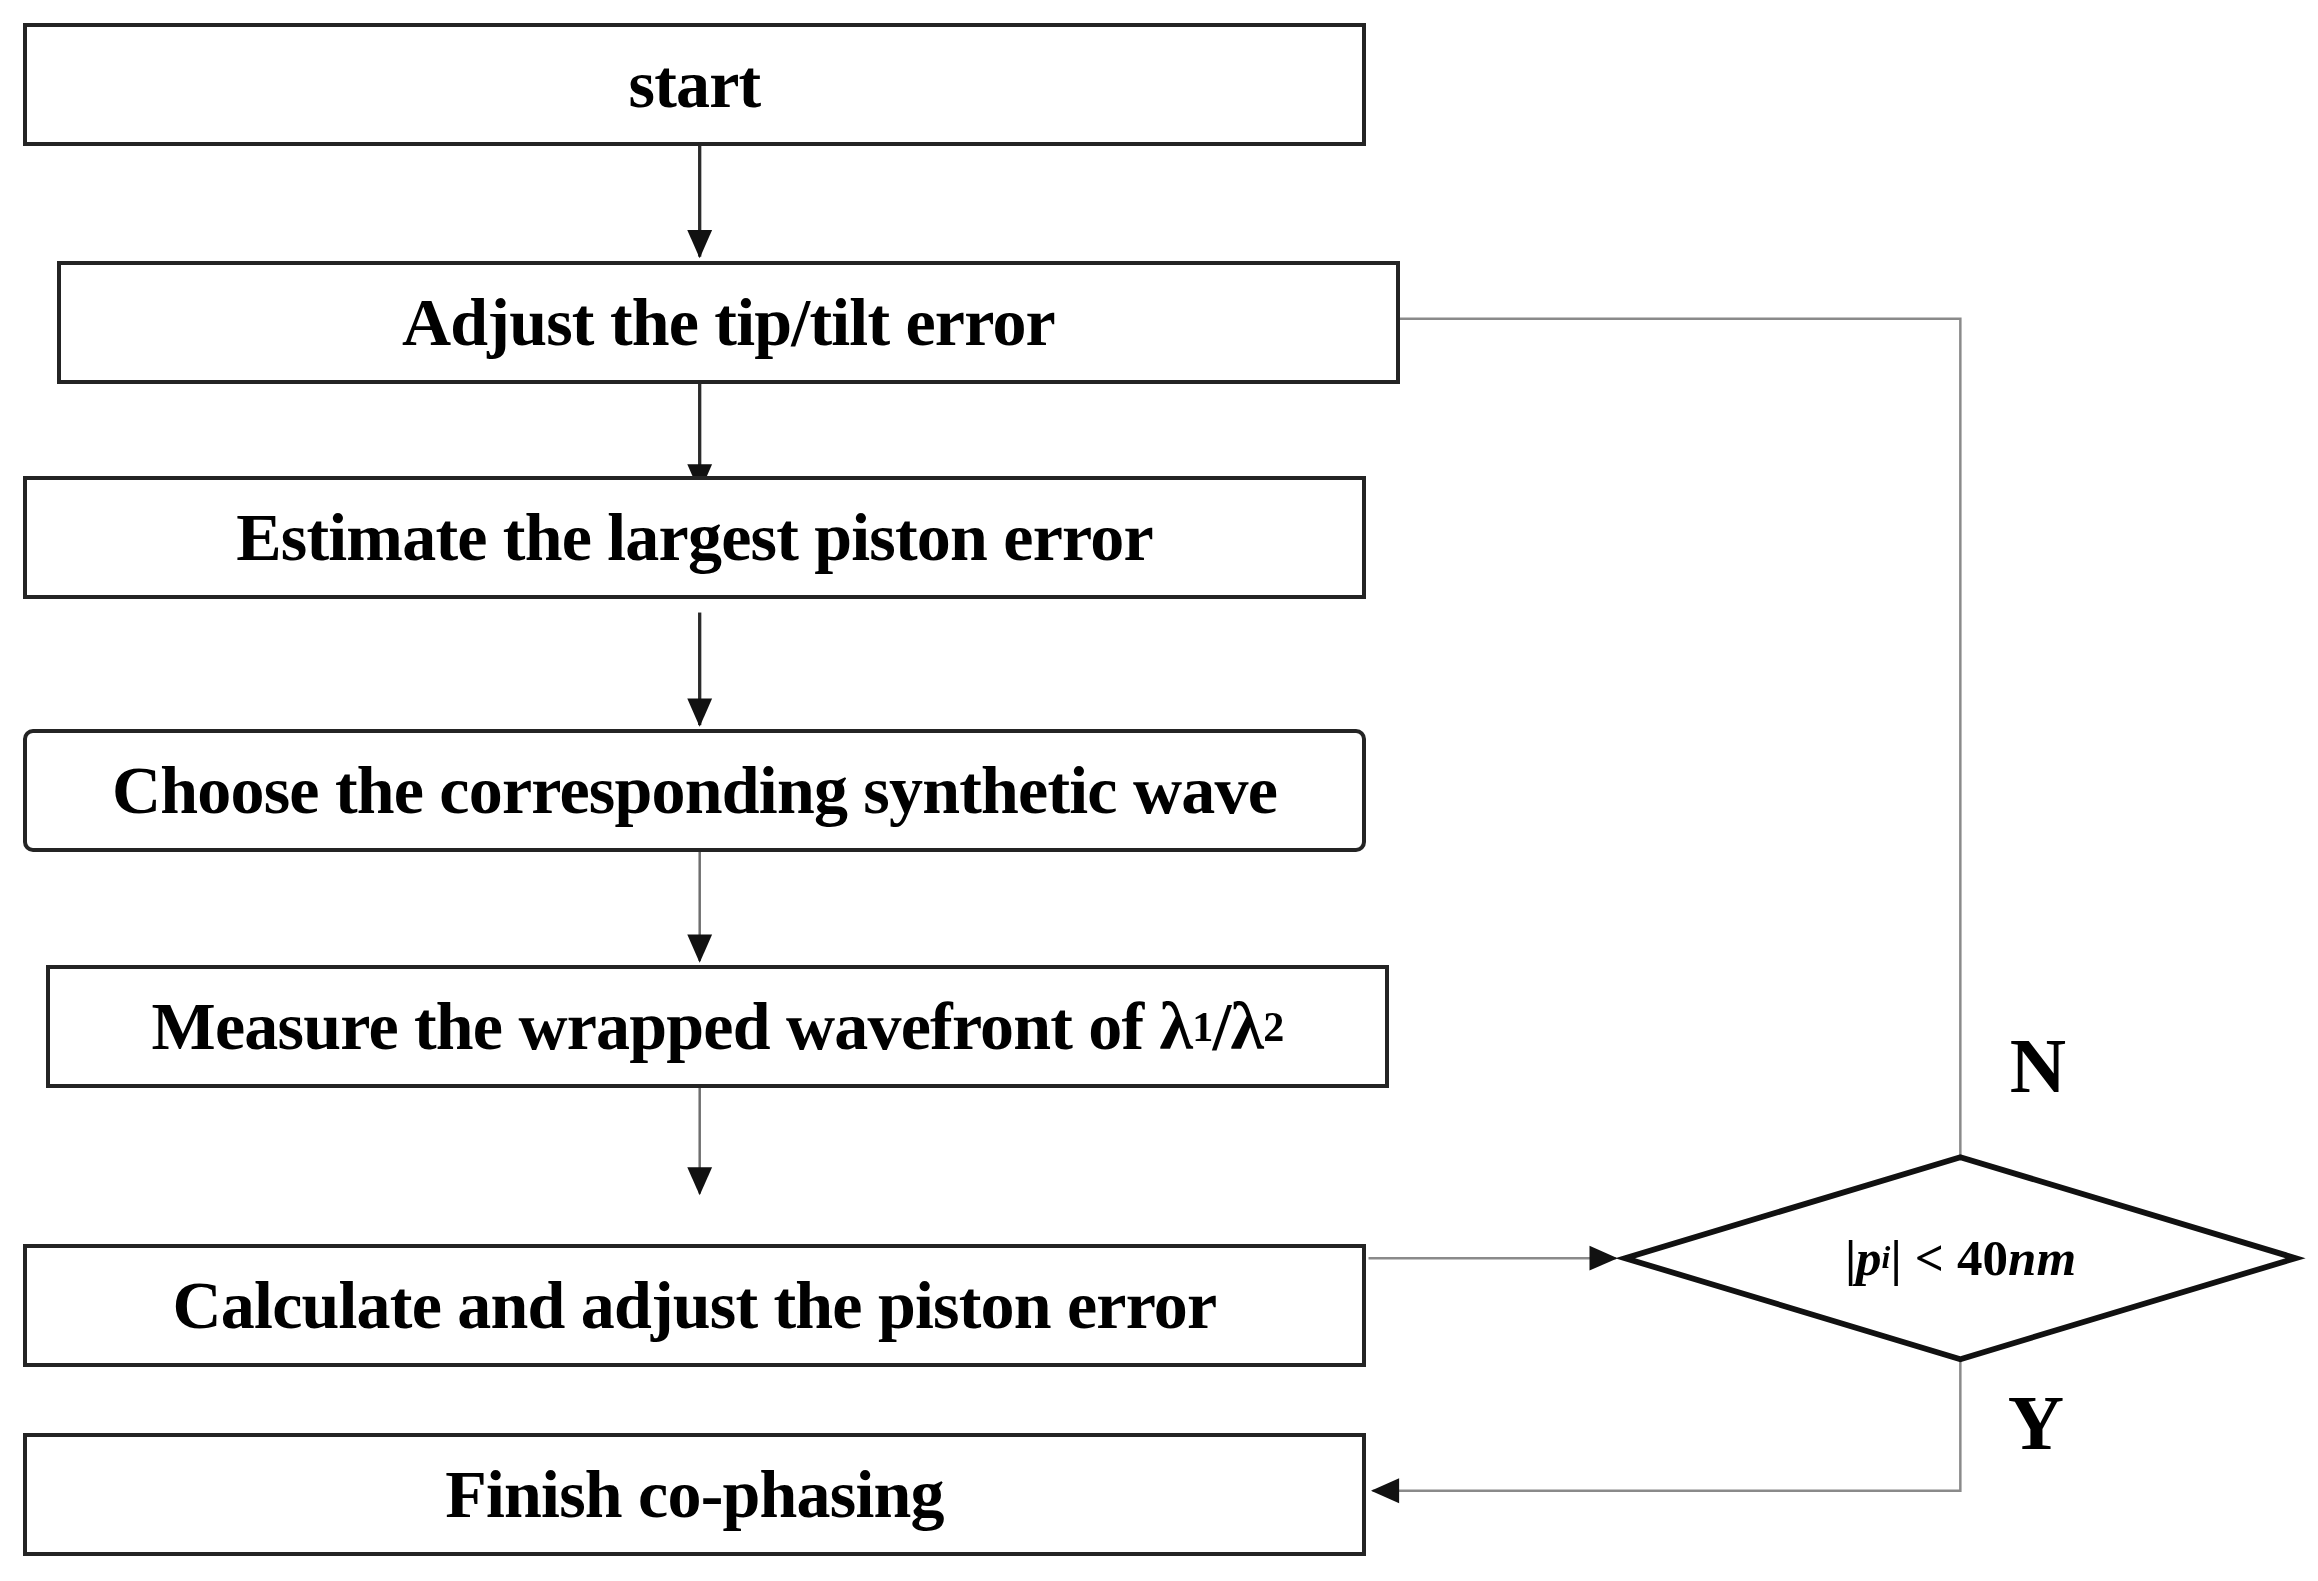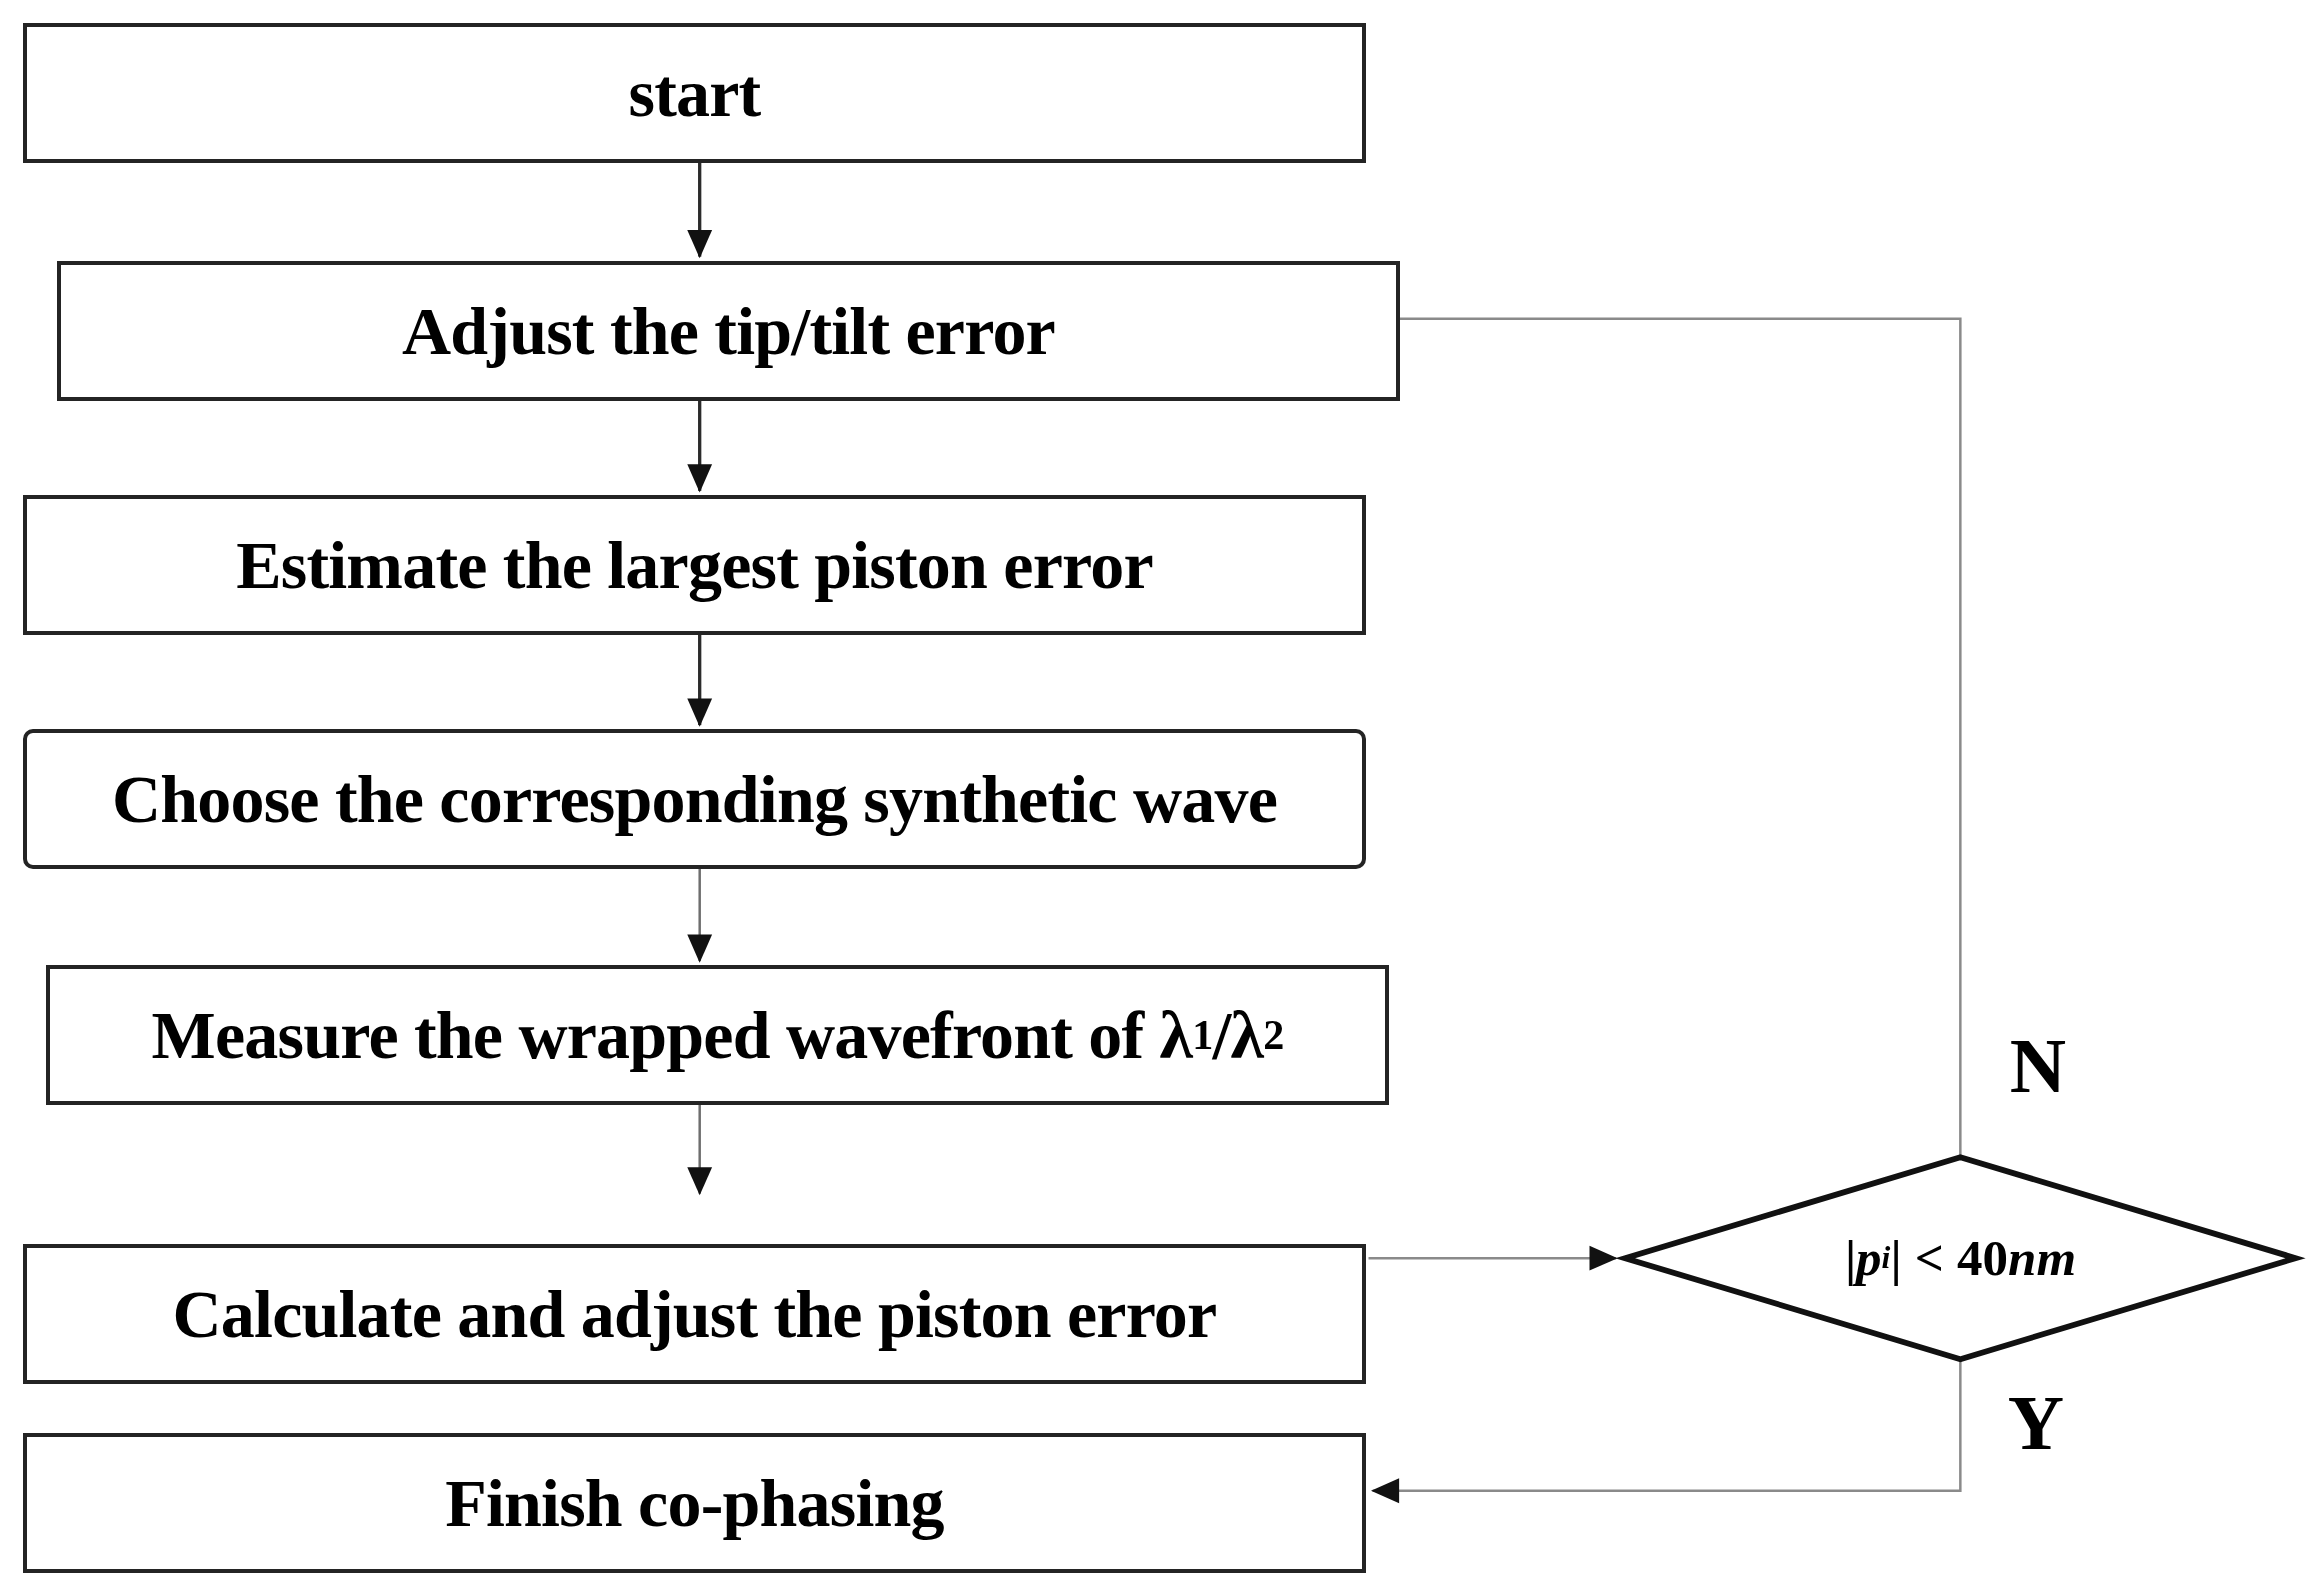--- a/index.html
+++ b/index.html
@@ -20,21 +20,21 @@
     position: absolute;
     left: 0;
     top: 0;
     width: 2319px;
     height: 1581px;
   }
   .node {
     position: absolute;
     left: 23px;
     width: 1343px;
-    height: 140px;
+    height: 123px;
     background: #ffffff;
     border: 4.1px solid #242424;
     box-sizing: border-box;
     display: flex;
     align-items: center;
     justify-content: center;
     font-size: 68px;
     font-weight: bold;
     white-space: nowrap;
     letter-spacing: -0.8px;
@@ -113,21 +113,21 @@
   </svg>
 
   <div class="node" style="top:23px;">
     <span>start</span>
   </div>
 
   <div class="node" style="top:261px;margin-left:34px;">
     <span>Adjust the tip/tilt error</span>
   </div>
 
-  <div class="node" style="top:495px;">
+  <div class="node" style="top:476px;">
     <span>Estimate the largest piston error</span>
   </div>
 
   <div class="node" style="top:729px;border-radius:10px;">
     <span>Choose the corresponding synthetic wave</span>
   </div>
 
   <div class="node" style="top:965px;margin-left:23px;">
     <span>Measure the wrapped wavefront of λ</span>
       <sub>1</sub>

